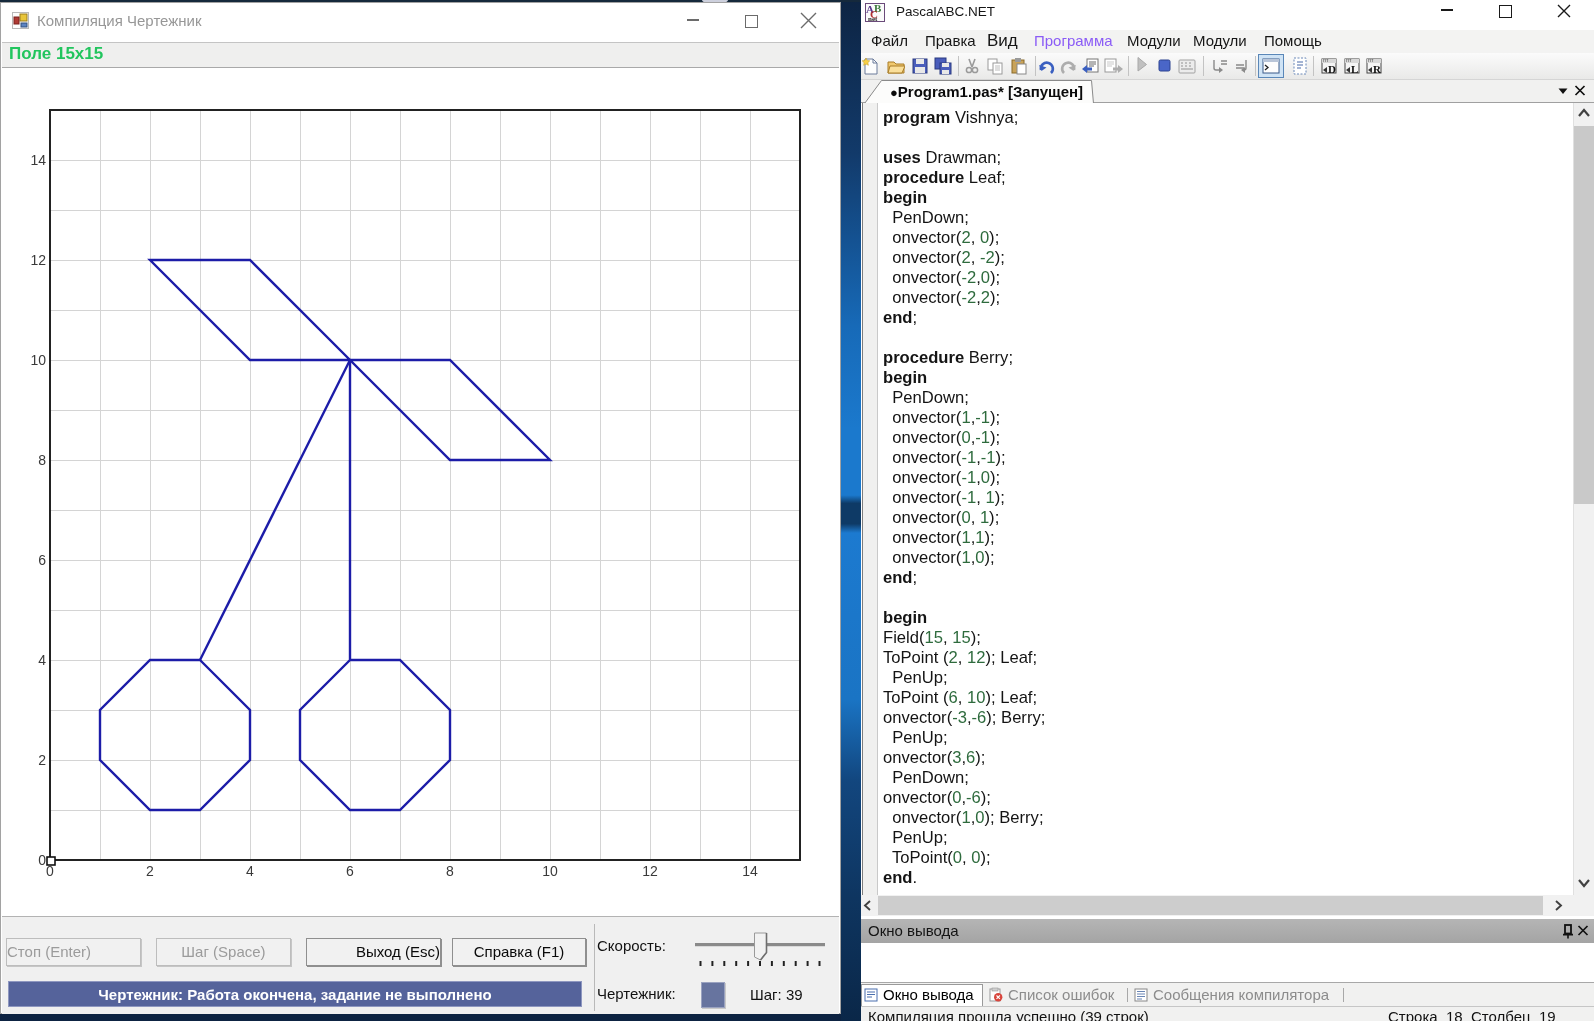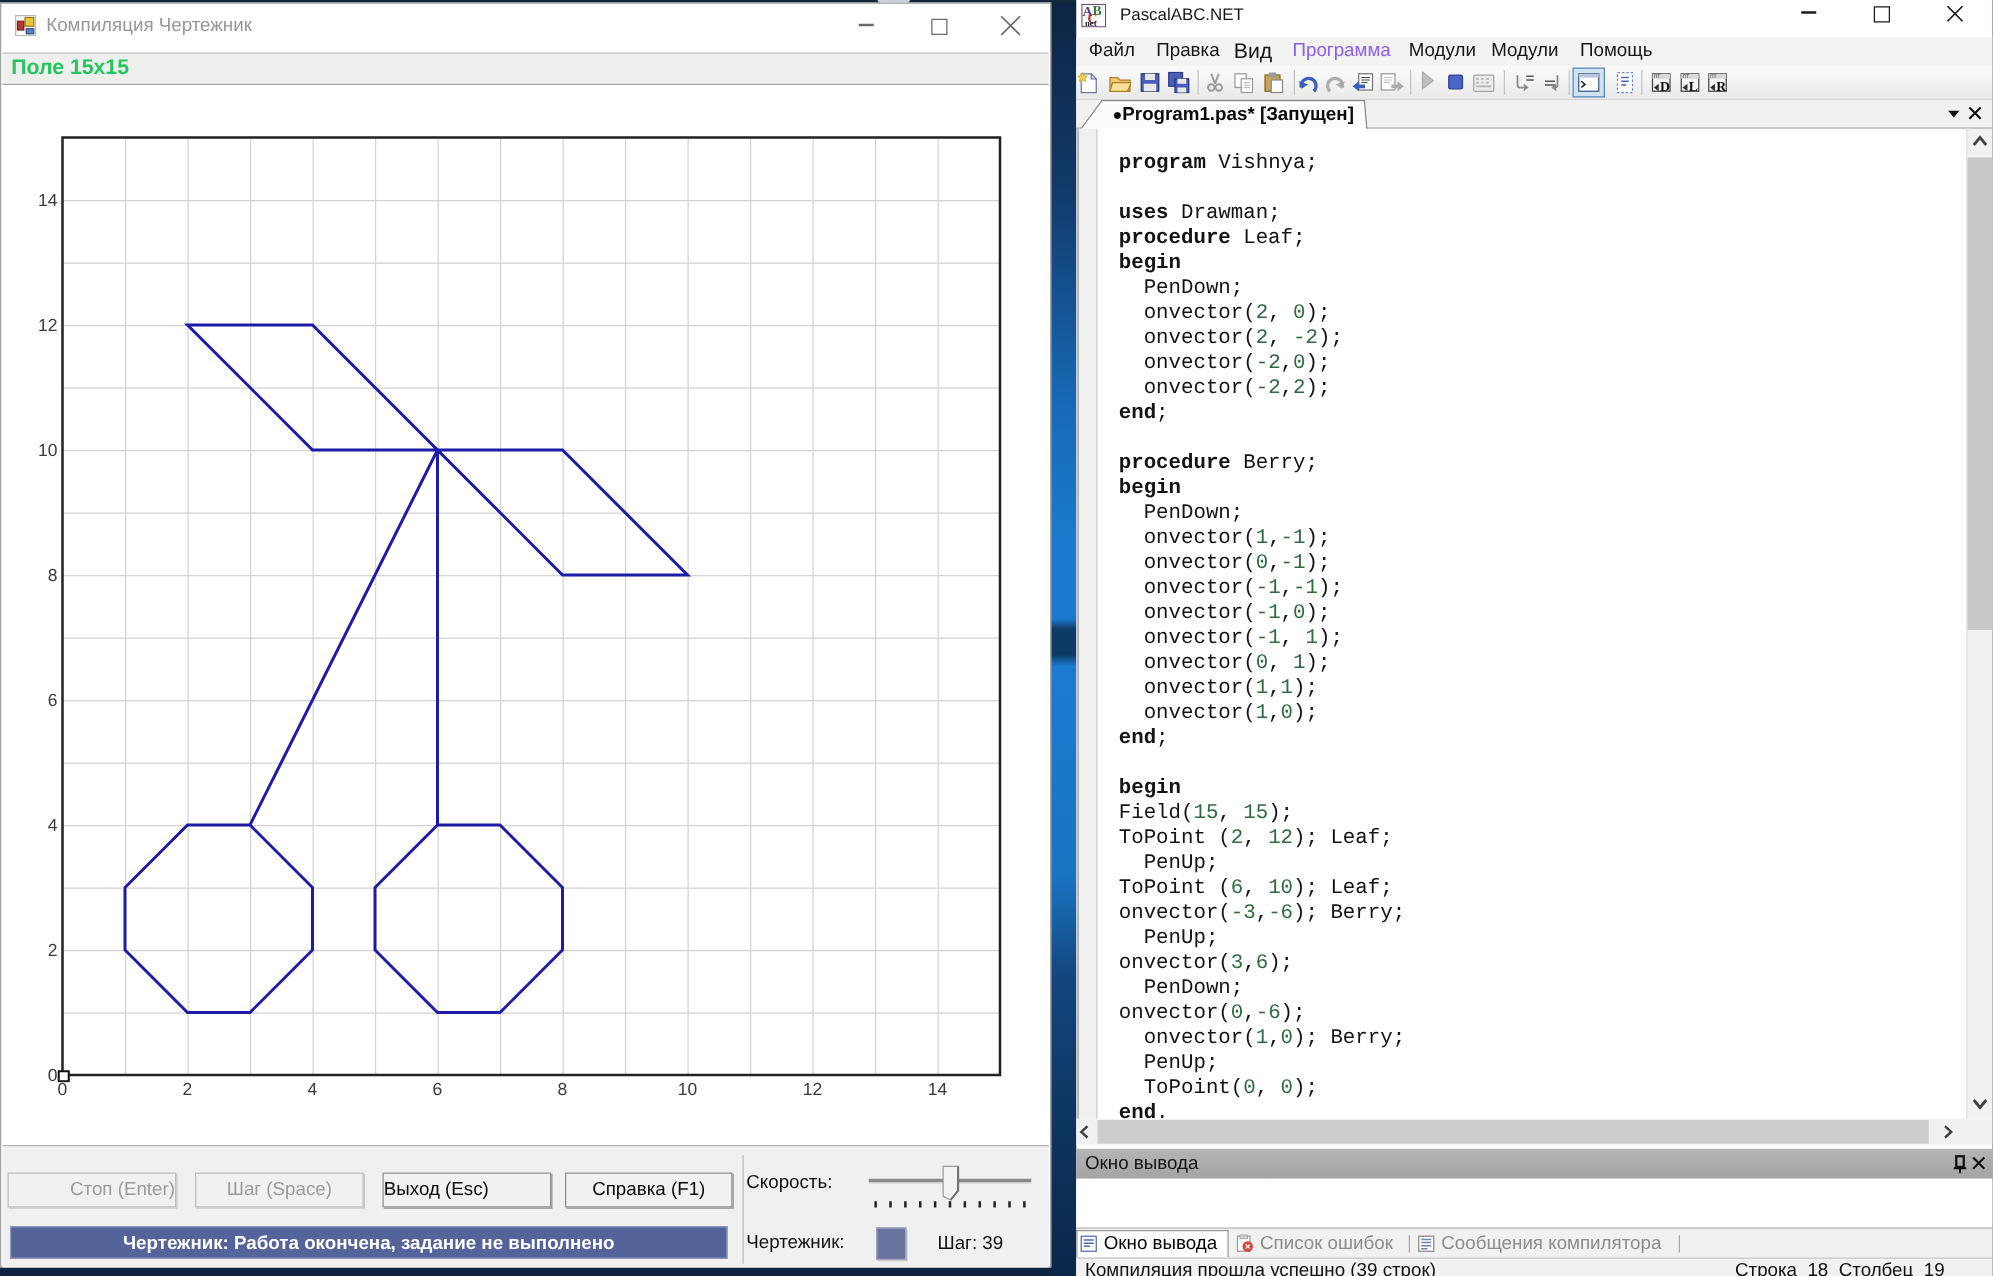--- a/index.html
+++ b/index.html
@@ -66,23 +66,23 @@
     <div class="txt" style="left:235px;top:864px;width:30px;text-align:center;font-size:14px;line-height:14px;color:#3a3a3a">4</div>
     <div class="txt" style="left:335px;top:864px;width:30px;text-align:center;font-size:14px;line-height:14px;color:#3a3a3a">6</div>
     <div class="txt" style="left:435px;top:864px;width:30px;text-align:center;font-size:14px;line-height:14px;color:#3a3a3a">8</div>
     <div class="txt" style="left:535px;top:864px;width:30px;text-align:center;font-size:14px;line-height:14px;color:#3a3a3a">10</div>
     <div class="txt" style="left:635px;top:864px;width:30px;text-align:center;font-size:14px;line-height:14px;color:#3a3a3a">12</div>
     <div class="txt" style="left:735px;top:864px;width:30px;text-align:center;font-size:14px;line-height:14px;color:#3a3a3a">14</div>
   </div>
 
 <div class="abs" style="left:2px;top:916px;width:837px;height:97px;background:#f0f0f0;border-top:1px solid #b3b3b3"></div>
 
-<div class="txt btn" style="left:6px;top:938px;width:135px;height:28px;line-height:26px;text-align:right;font-size:15px;color:#9b9b9b;background:#f1f1f1;border:1px solid #bdbdbd;box-shadow:1px 1px 0 #c6c6c6;box-sizing:border-box">Стоп (Enter)</div>
+<div class="txt btn" style="left:6px;top:938px;width:135px;height:28px;line-height:26px;text-align:left;font-size:15px;color:#9b9b9b;background:#f1f1f1;border:1px solid #bdbdbd;box-shadow:1px 1px 0 #c6c6c6;box-sizing:border-box">Стоп (Enter)</div>
 <div class="txt btn" style="left:156px;top:938px;width:135px;height:28px;line-height:26px;text-align:center;font-size:15px;color:#9b9b9b;background:#f1f1f1;border:1px solid #bdbdbd;box-shadow:1px 1px 0 #c6c6c6;box-sizing:border-box">Шаг (Space)</div>
-<div class="txt btn" style="left:306px;top:938px;width:135px;height:28px;line-height:26px;text-align:left;font-size:15px;color:#0a0a0a;background:#f1f1f1;border:1px solid #8f8f8f;box-shadow:1px 1px 0 #8f8f8f;box-sizing:border-box">Выход (Esc)</div>
+<div class="txt btn" style="left:306px;top:938px;width:135px;height:28px;line-height:26px;text-align:right;font-size:15px;color:#0a0a0a;background:#f1f1f1;border:1px solid #8f8f8f;box-shadow:1px 1px 0 #8f8f8f;box-sizing:border-box">Выход (Esc)</div>
 <div class="txt btn" style="left:452px;top:938px;width:134px;height:28px;line-height:26px;text-align:center;font-size:15px;color:#0a0a0a;background:#f1f1f1;border:1px solid #8f8f8f;box-shadow:1px 1px 0 #8f8f8f;box-sizing:border-box">Справка (F1)</div>
 
 <div class="abs" style="left:594px;top:924px;width:1px;height:87px;background:#b9b9b9"></div>
 
 <div class="txt" style="left:597px;top:937px;font-size:15px;color:#111">Скорость:</div>
 <svg class="abs" style="left:690px;top:925px" width="150" height="45" viewBox="0 0 150 45">
   <line x1="5" y1="19.5" x2="135" y2="19.5" stroke="#8a8a8a" stroke-width="3"></line>
   <line x1="5" y1="21.5" x2="135" y2="21.5" stroke="#d9d9d9" stroke-width="1"></line>
   <path d="M64.5,8 h12 v19.5 l-6,7.5 l-6,-3 z" fill="#f2f2f2" stroke="#9a9a9a" stroke-width="1"></path>
   <path d="M76.5,8 v19.5 l-6,7.5" fill="none" stroke="#6f6f6f" stroke-width="1.6"></path>
@@ -255,21 +255,21 @@
 <svg class="abs" style="left:1558px;top:88px" width="10" height="7" viewBox="0 0 10 7">
     <path d="M0.5,0.5 L9.5,0.5 L5,6 Z" fill="#111"></path>
   </svg>
 <svg class="abs" style="left:1574px;top:85px" width="12" height="11" viewBox="0 0 12 11">
     <path d="M1.5,1 L10.5,10 M10.5,1 L1.5,10" stroke="#111" stroke-width="1.7"></path>
   </svg>
 
 <div class="abs" style="left:862px;top:103px;width:715px;height:792px;background:#fff;border-left:1px solid #7d7d7d;box-sizing:border-box"></div>
 <div class="abs" style="left:863px;top:103px;width:14px;height:792px;background:#f0f0ef"></div>
 <div class="abs" style="left:877px;top:103px;width:1px;height:792px;background:#c9c9c9"></div>
-<pre id="code" class="abs" style="left:879px;top:104px;margin:16px;font-family:Liberation Mono, monospace;font-size:16.6px;line-height:20px;color:#141414"><b>program</b> Vishnya;
+<pre id="code" class="abs" style="left:879px;top:104px;margin:4px;font-family:Liberation Sans, sans-serif;font-size:16.6px;line-height:20px;color:#141414"><b>program</b> Vishnya;
 
 <b>uses</b> Drawman;
 <b>procedure</b> Leaf;
 <b>begin</b>
   PenDown;
   onvector(<span style="color:#2e6b3d">2</span>, <span style="color:#2e6b3d">0</span>);
   onvector(<span style="color:#2e6b3d">2</span>, <span style="color:#2e6b3d">-2</span>);
   onvector(<span style="color:#2e6b3d">-2</span>,<span style="color:#2e6b3d">0</span>);
   onvector(<span style="color:#2e6b3d">-2</span>,<span style="color:#2e6b3d">2</span>);
 <b>end</b>;

